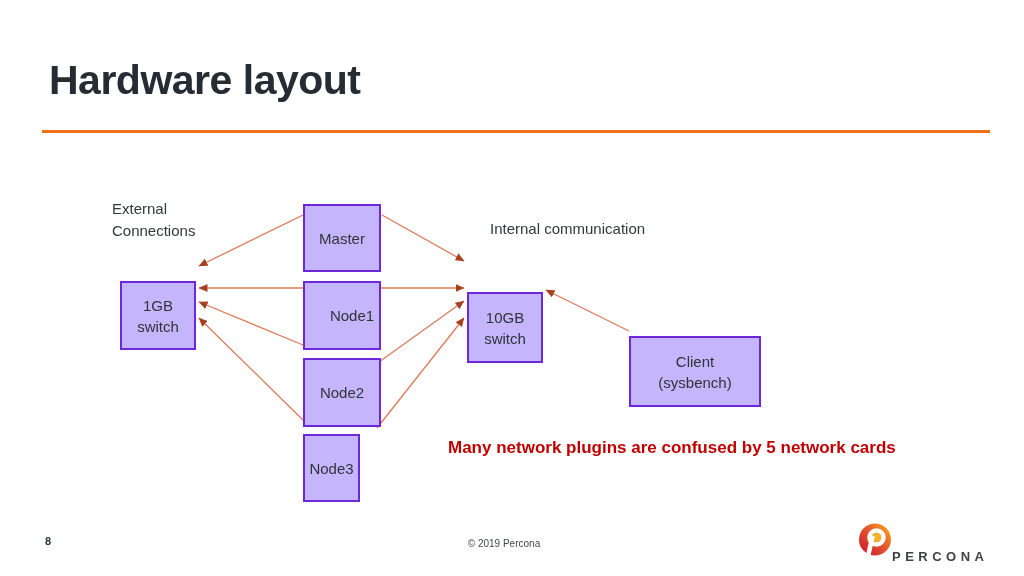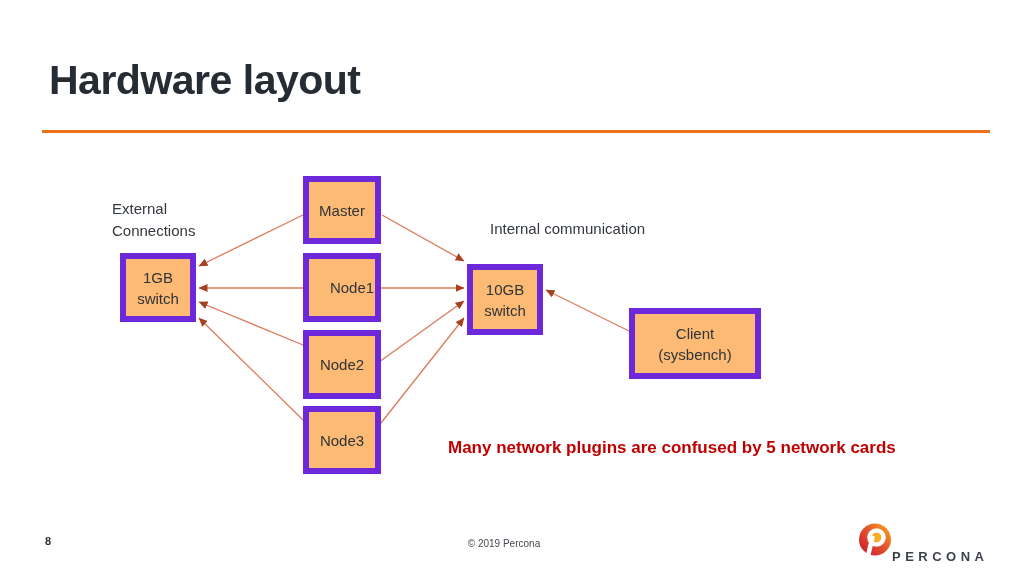--- a/index.html
+++ b/index.html
@@ -13,28 +13,28 @@
     font-size:41px;font-weight:bold;color:#262C33;letter-spacing:-0.5px;
   }
   .title-rule{
     position:absolute;left:42px;top:130px;width:948px;height:3px;
     background:#EE7119;
   }
   
   .edges-svg{position:absolute;left:0;top:0;width:1024px;height:576px;pointer-events:none;}
   .edges-svg line{stroke:#DB7B5A;stroke-width:1.3px;}
   .node{
-    position:absolute;border:6px solid #6d28d9;background:#fdba74;
+    position:absolute;border:2px solid #6d28d9;background:#c4b5fd;
     display:flex;align-items:center;justify-content:center;text-align:center;
-    font-size:15px;color:#2F3438;white-space:pre-line;line-height:21px;box-sizing:border-box;
+    font-size:15px;color:#2F3438;white-space:pre-line;line-height:21px;box-sizing:border-box;margin-top:28px;
   }
   .n-master{left:303px;top:176px;width:78px;height:68px;}
   .n-node1 {left:303px;top:253px;width:78px;height:69px;padding-left:20px;}
   .n-node2 {left:303px;top:330px;width:78px;height:69px;}
-  .n-node3 {left:303px;top:406px;width:78px;height:68px;}
+  .n-node3 {left:303px;top:406px;width:57px;height:68px;}
   .n-s1gb  {left:120px;top:253px;width:76px;height:69px;}
   .n-s10gb {left:467px;top:264px;width:76px;height:71px;}
   .n-client{left:629px;top:308px;width:132px;height:71px;}
   .dlabel{
     position:absolute;font-size:15px;color:#33383E;white-space:pre-line;line-height:22px;
   }
   .lbl-external{left:112px;top:198px;}
   .lbl-internal{left:490px;top:218px;}
   .warn-note{
     position:absolute;left:448px;top:438px;

